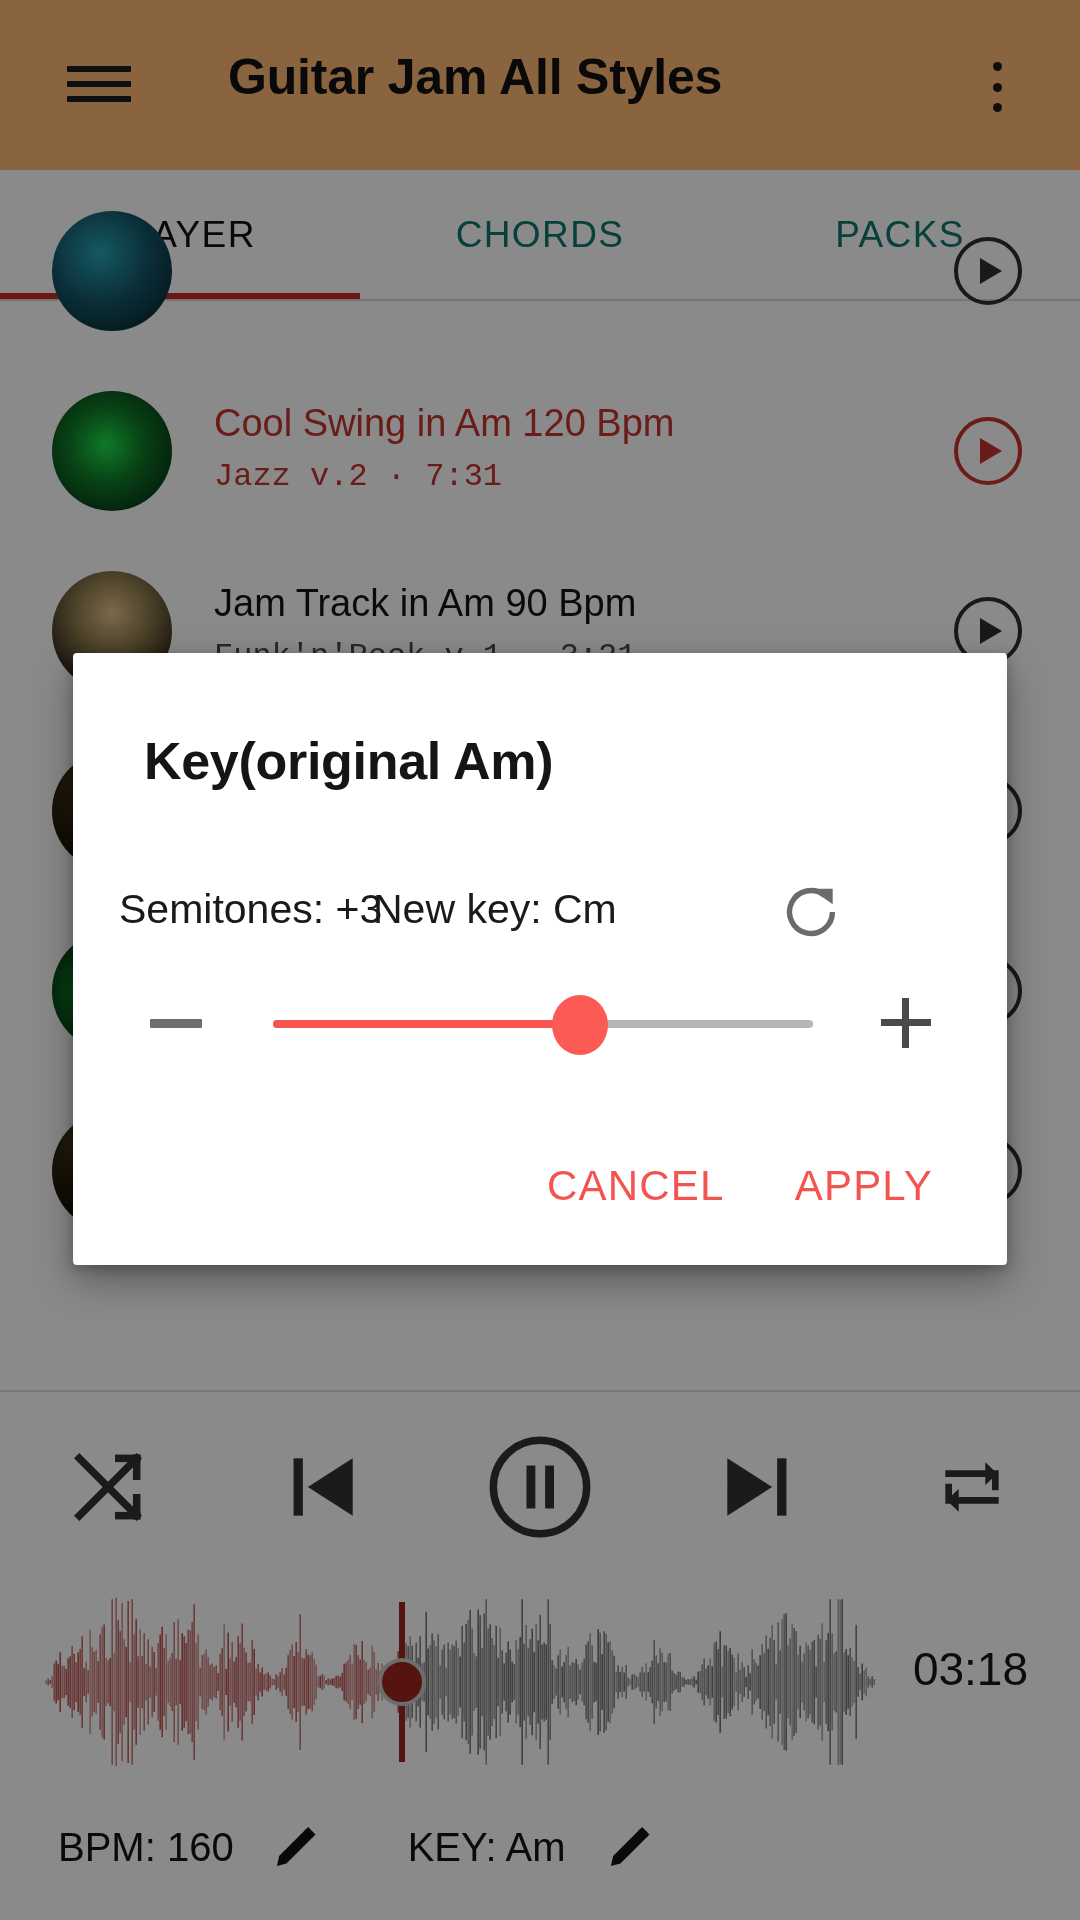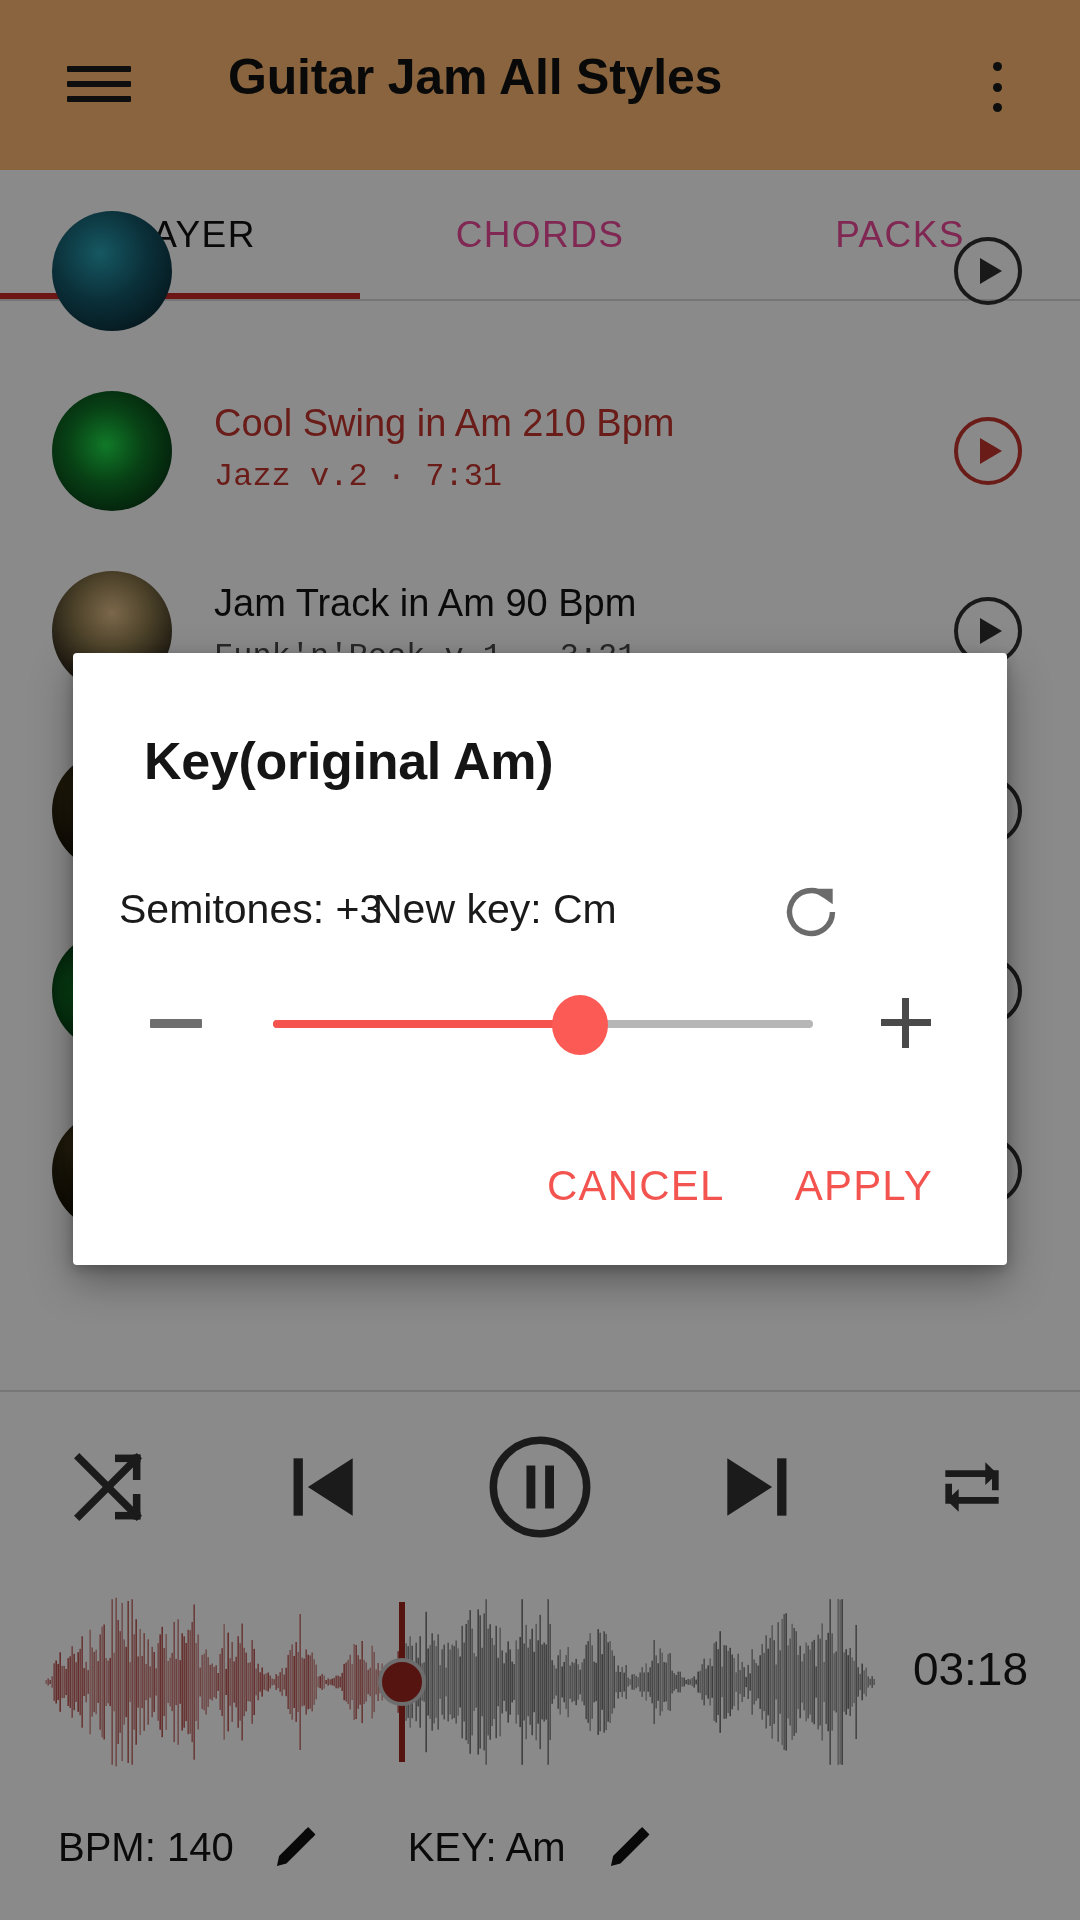--- a/index.html
+++ b/index.html
@@ -53,21 +53,21 @@
 
   
   .tabs {
     position: absolute; top: 170px; left: 0; width: 1080px; height: 130px;
     background: #ffffff;
   }
   .tab {
     position: absolute; top: 0; height: 130px;
     display: flex; align-items: center; justify-content: center;
     font-size: 37px; font-weight: 400; letter-spacing: 1.4px;
-    color: #ec4899;
+    color: #0f766e;
   }
   .tab.active { color: #111111; }
   .tab-0 { left: 0px;   width: 360px; }
   .tab-1 { left: 360px; width: 360px; }
   .tab-2 { left: 720px; width: 360px; }
   .tab-indicator {
     position: absolute; bottom: 0; left: 0; width: 360px; height: 7px;
     background: #c92a2a;
   }
   .tabs-divider {
@@ -253,21 +253,21 @@
           <div class="track-sub"></div>
         </div>
         <div class="play-circle">
             <div class="tri"></div>
           </div>
       </div>
 
       <div class="track accent" style="top:60px;">
         <div class="thumb t-green"></div>
         <div class="track-text">
-          <div class="track-title">Cool Swing in Am 210 Bpm</div>
+          <div class="track-title">Cool Swing in Am 120 Bpm</div>
           <div class="track-sub">Jazz v.2  ·  7:31</div>
         </div>
         <div class="play-circle accent">
             <div class="tri"></div>
           </div>
       </div>
 
       <div class="track" style="top:240px;">
         <div class="thumb t-vinyl"></div>
         <div class="track-text">
@@ -776,21 +776,21 @@
               <rect x="826.5" y="84.2" width="1.3" height="11.7" fill="#4f4f4f" opacity="0.80"></rect>
               <rect x="828.5" y="87.0" width="1.3" height="6.0" fill="#4f4f4f" opacity="0.67"></rect>
               <rect x="354" y="10" width="6" height="160" fill="#a02520"></rect>
               <circle cx="357" cy="90" r="22" fill="#a02520" stroke="#c9c9c9" stroke-width="4"></circle>
             </svg>
         </div>
         <div class="wave-time">03:18</div>
       </div>
 
       <div class="meta-row">
-        <div class="meta-label" style="margin-left:58px;">BPM: 140</div>
+        <div class="meta-label" style="margin-left:58px;">BPM: 160</div>
         <div class="pencil" style="margin-left:36px;">
           <svg width="52" height="52" viewBox="0 0 24 24">
             <path d="M3.2 20.8 L7.6 19.6 L20.2 7 L16.8 3.6 L4.2 16.2 Z" fill="#111"></path>
             <path d="M17.6 2.8 L21 6.2 L19.2 8 L15.8 4.6 Z" fill="#111"></path>
           </svg>
         </div>
         <div class="meta-label" style="margin-left:86px;">KEY: Am</div>
         <div class="pencil" style="margin-left:38px;">
           <svg width="52" height="52" viewBox="0 0 24 24">
             <path d="M3.2 20.8 L7.6 19.6 L20.2 7 L16.8 3.6 L4.2 16.2 Z" fill="#111"></path>

